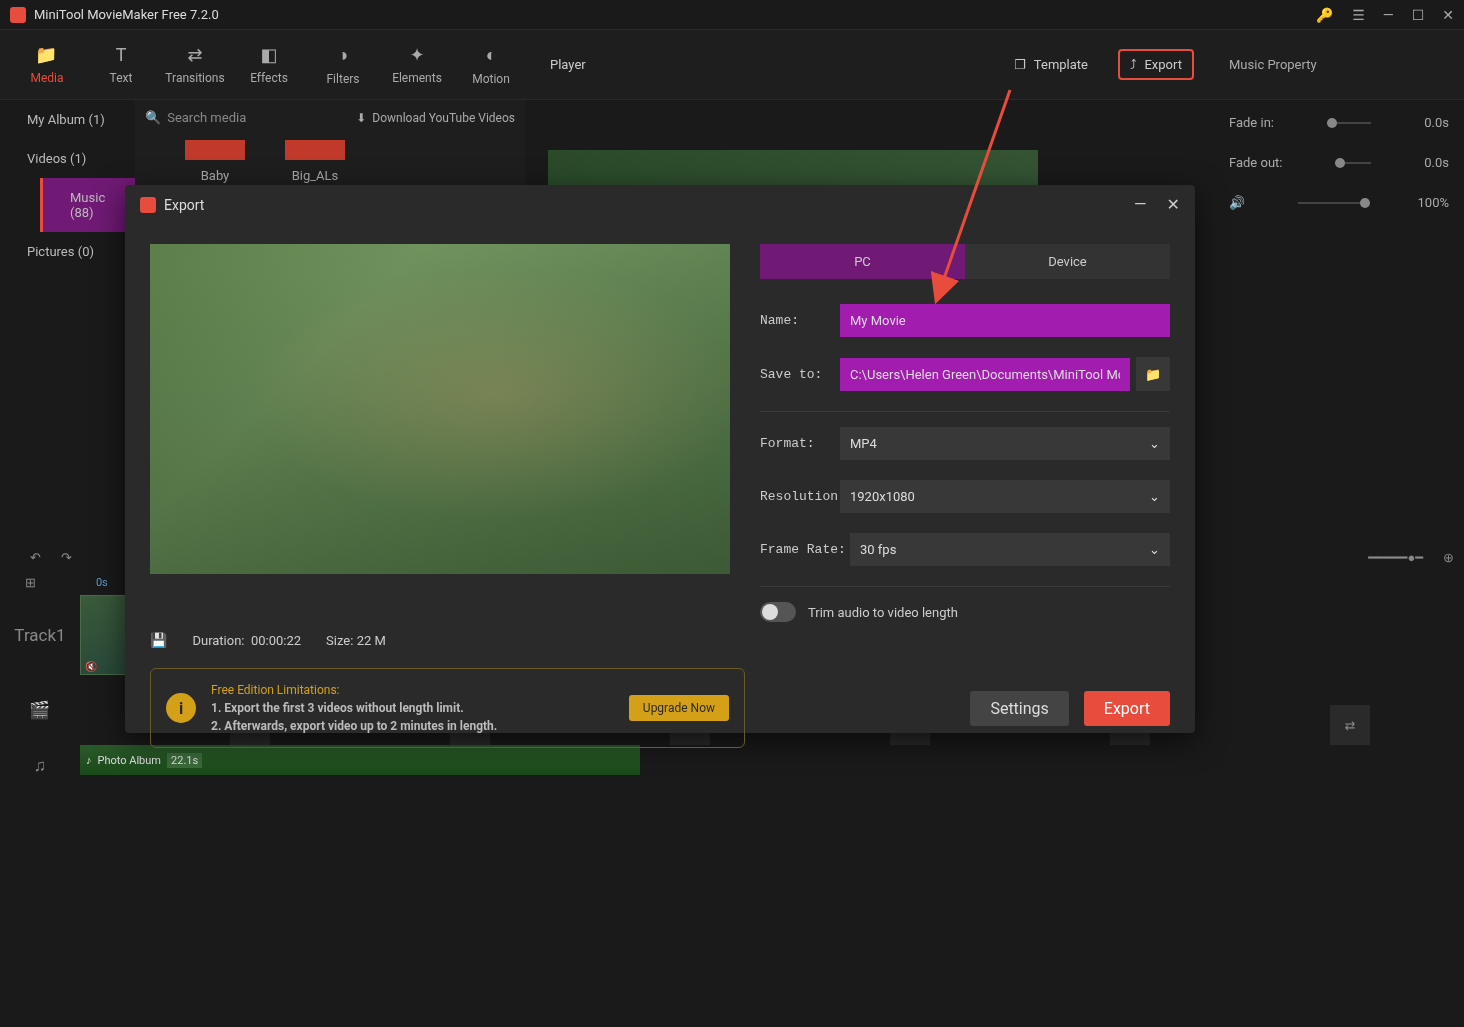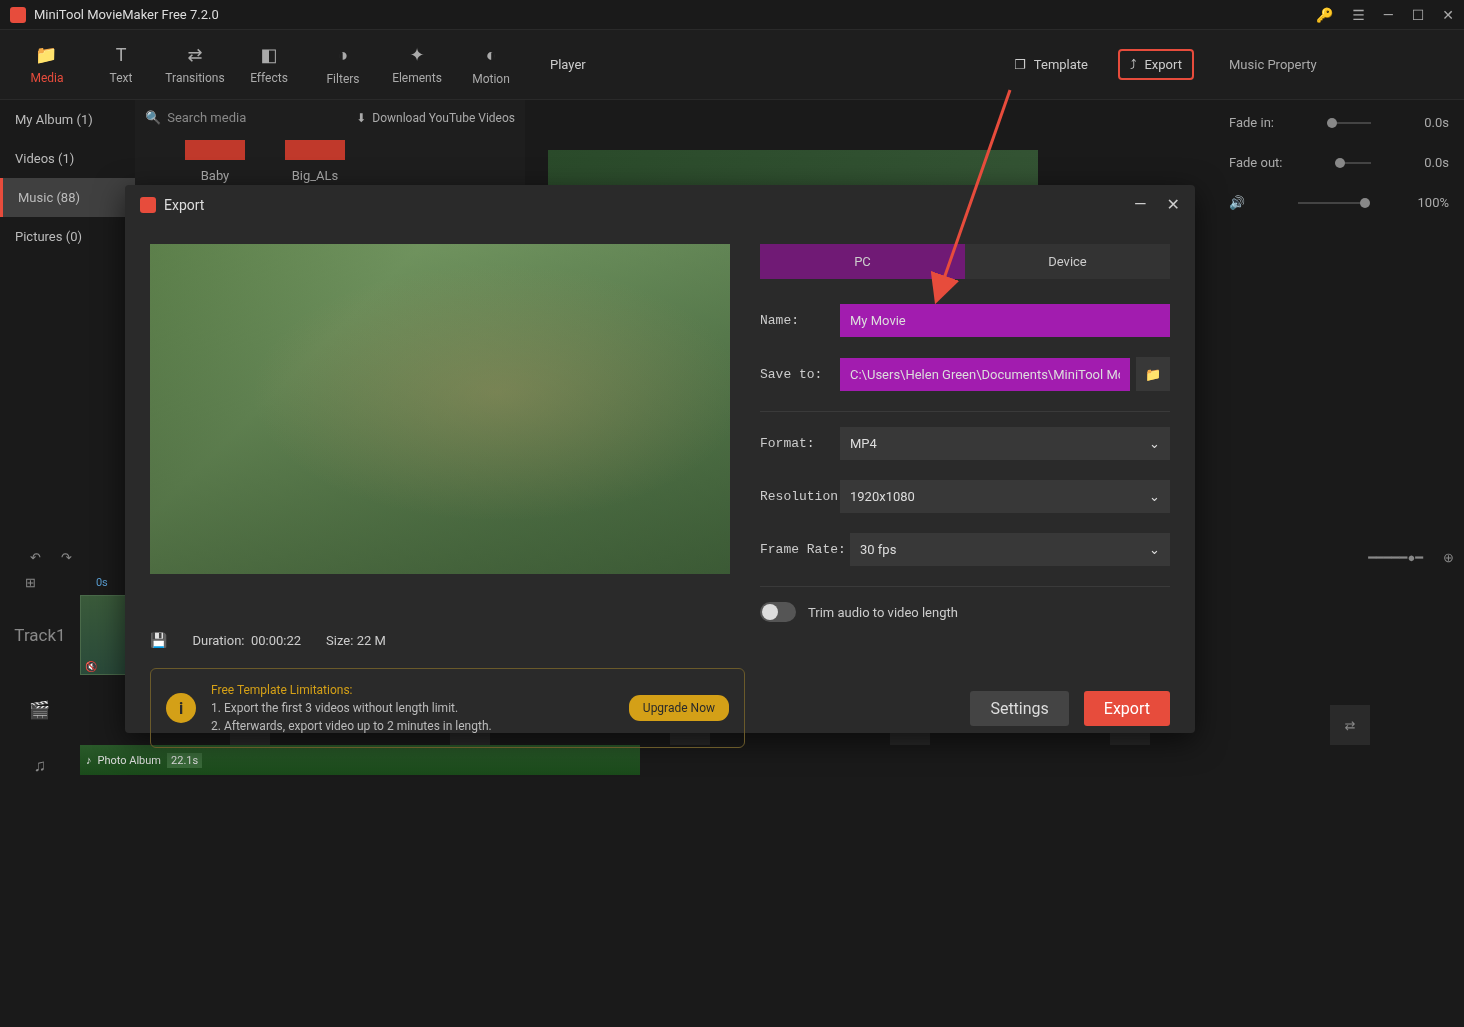--- a/index.html
+++ b/index.html
@@ -24,22 +24,22 @@
 
 .player-section { flex: 1; display: flex; align-items: center; padding: 0 20px; justify-content: space-between; }
 .player-section .right { display: flex; align-items: center; gap: 20px; }
 .template-btn, .export-btn { display: flex; align-items: center; gap: 8px; color: #ccc; cursor: pointer; padding: 6px 10px; }
 .export-btn { border: 2px solid #e74c3c; border-radius: 4px; }
 .music-prop { width: 240px; display: flex; align-items: center; padding: 0 15px; color: #aaa; }
 
 
 .main { display: flex; height: 440px; }
 .sidebar { width: 135px; background: #1a1a1a; }
-.sidebar-item { padding: 12px 15px; color: #bbb; cursor: pointer; }
-.sidebar-item.active { background: #404040; border-left: 3px solid #e74c3c; }
+.sidebar-item { padding: 12px 27px; color: #bbb; cursor: pointer; }
+.sidebar-item.active { background: #701a75; border-left: 3px solid #e74c3c; margin-left: 40px; }
 
 .media-panel { flex: 1; max-width: 390px; background: #1e1e1e; padding: 10px; }
 .search-row { display: flex; align-items: center; gap: 10px; margin-bottom: 15px; }
 .search-box { display: flex; align-items: center; gap: 6px; color: #888; }
 .download-link { margin-left: auto; display: flex; align-items: center; gap: 6px; color: #aaa; font-size: 12px; }
 .media-thumbs { display: flex; gap: 40px; padding-left: 40px; }
 .media-thumb { text-align: center; color: #aaa; }
 .media-thumb .thumb-box { width: 60px; height: 20px; background: #c0392b; margin-bottom: 8px; }
 
 .right-panel { width: 250px; background: #1a1a1a; padding: 15px; color: #aaa; }
@@ -88,22 +88,22 @@
 .toggle .knob { width: 16px; height: 16px; background: #ddd; border-radius: 50%; position: absolute; top: 2px; left: 2px; }
 
 .dialog-meta { padding: 10px 25px; display: flex; align-items: center; gap: 25px; color: #ccc; font-size: 13px; }
 .dialog-meta .save-icon { font-size: 14px; }
 
 .dialog-footer { display: flex; align-items: center; padding: 10px 25px 20px; gap: 20px; }
 .limitations { flex: 0 0 595px; border: 1px solid #6a5a2a; border-radius: 6px; padding: 12px 15px; display: flex; gap: 15px; align-items: center; }
 .limitations .info-icon { width: 30px; height: 30px; background: #d4a017; border-radius: 50%; display: flex; align-items: center; justify-content: center; color: #2a2a2a; font-weight: bold; font-size: 16px; }
 .limitations .text { flex: 1; font-size: 12px; line-height: 1.5; }
 .limitations .text .head { color: #d4a017; }
-.limitations .text .body { color: #bbb; }
-.upgrade-btn { background: #d4a017; color: #2a2a2a; padding: 6px 14px; border-radius: 11px; cursor: pointer; font-size: 12px; }
+.limitations .text .body { color: #bbb; font-weight: bold; }
+.upgrade-btn { background: #d4a017; color: #2a2a2a; padding: 6px 14px; border-radius: 3px; cursor: pointer; font-size: 12px; }
 .footer-btns { margin-left: auto; display: flex; gap: 15px; }
 .btn { padding: 8px 20px; border-radius: 3px; cursor: pointer; font-size: 16px; }
 .btn-settings { background: #444; color: #ddd; }
 .btn-export { background: #e74c3c; color: #fff; }
 
 
 .arrow { position: absolute; top: 85px; left: 930px; z-index: 200; pointer-events: none; }
 </style>
 </head>
 <body>
@@ -348,21 +348,21 @@
     <div class="dialog-meta">
       <span class="save-icon">💾</span>
       <span><span>Duration:</span>&nbsp;&nbsp;<span>00:00:22</span></span>
       <span><span>Size:</span>&nbsp;<span>22 M</span></span>
     </div>
 
     <div class="dialog-footer">
       <div class="limitations">
         <div class="info-icon">i</div>
         <div class="text">
-          <div class="head">Free Template Limitations:</div>
+          <div class="head">Free Edition Limitations:</div>
           <div class="body">1. Export the first 3 videos without length limit.</div>
           <div class="body">2. Afterwards, export video up to 2 minutes in length.</div>
         </div>
         <div class="upgrade-btn">Upgrade Now</div>
       </div>
       <div class="footer-btns">
         <div class="btn btn-settings">Settings</div>
         <div class="btn btn-export">Export</div>
       </div>
     </div>

